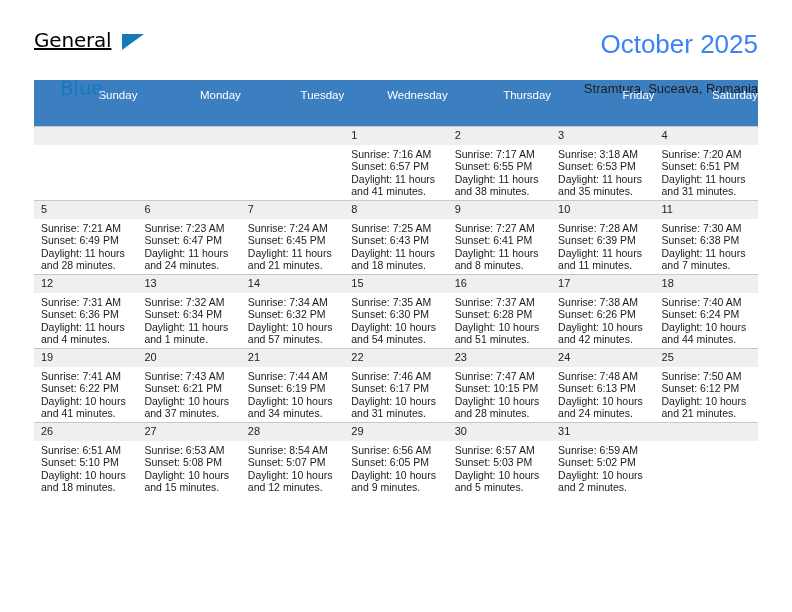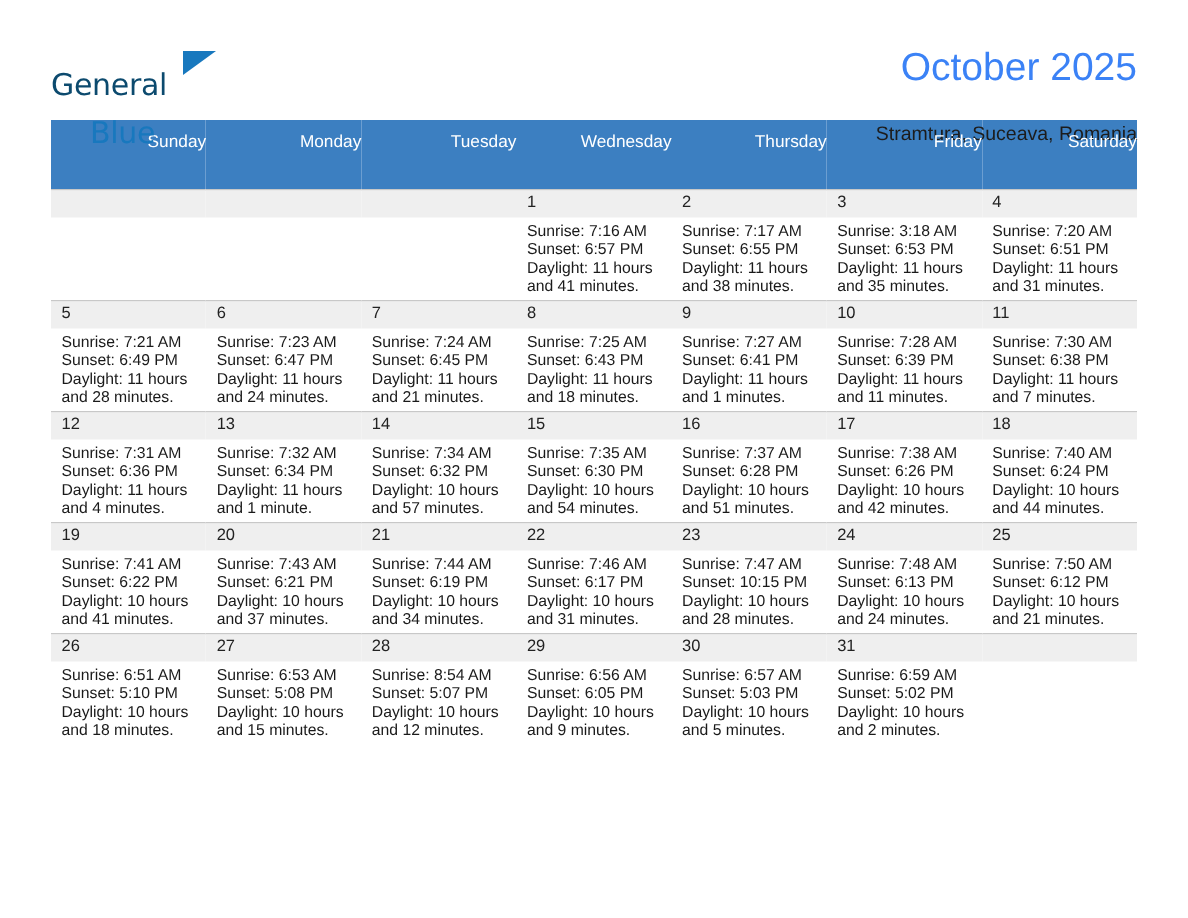--- a/index.html
+++ b/index.html
@@ -32,25 +32,26 @@
   }
   .brand {
     position: relative;
     width: 120px;
     height: 50px;
     user-select: none;
   }
   .brand-general {
     position: absolute;
     left: 0;
-    top: 16px;
+    top: 0;
     font-size: 20px;
     letter-spacing: -0.2px;
-    color: #0c4a6e;
+    color: #000000;
     font-family: "DejaVu Sans", sans-serif;
+    text-decoration: underline;
   }
   .brand-blue {
     position: absolute;
     left: 26px;
     top: 20px;
     font-size: 20px;
     letter-spacing: -0.2px;
     color: #1878be;
     font-family: "DejaVu Sans", sans-serif;
     margin-top: 28px;
@@ -287,21 +288,21 @@
               </div>
             </div>
           </td>
           <td>
             <div class="cell">
               <div class="daynum-band">9</div>
               <div class="info">
                 <div>Sunrise: 7:27 AM</div>
                 <div>Sunset: 6:41 PM</div>
                 <div>Daylight: 11 hours</div>
-                <div>and 1 minutes.</div>
+                <div>and 8 minutes.</div>
               </div>
             </div>
           </td>
           <td>
             <div class="cell">
               <div class="daynum-band">10</div>
               <div class="info">
                 <div>Sunrise: 7:28 AM</div>
                 <div>Sunset: 6:39 PM</div>
                 <div>Daylight: 11 hours</div>

